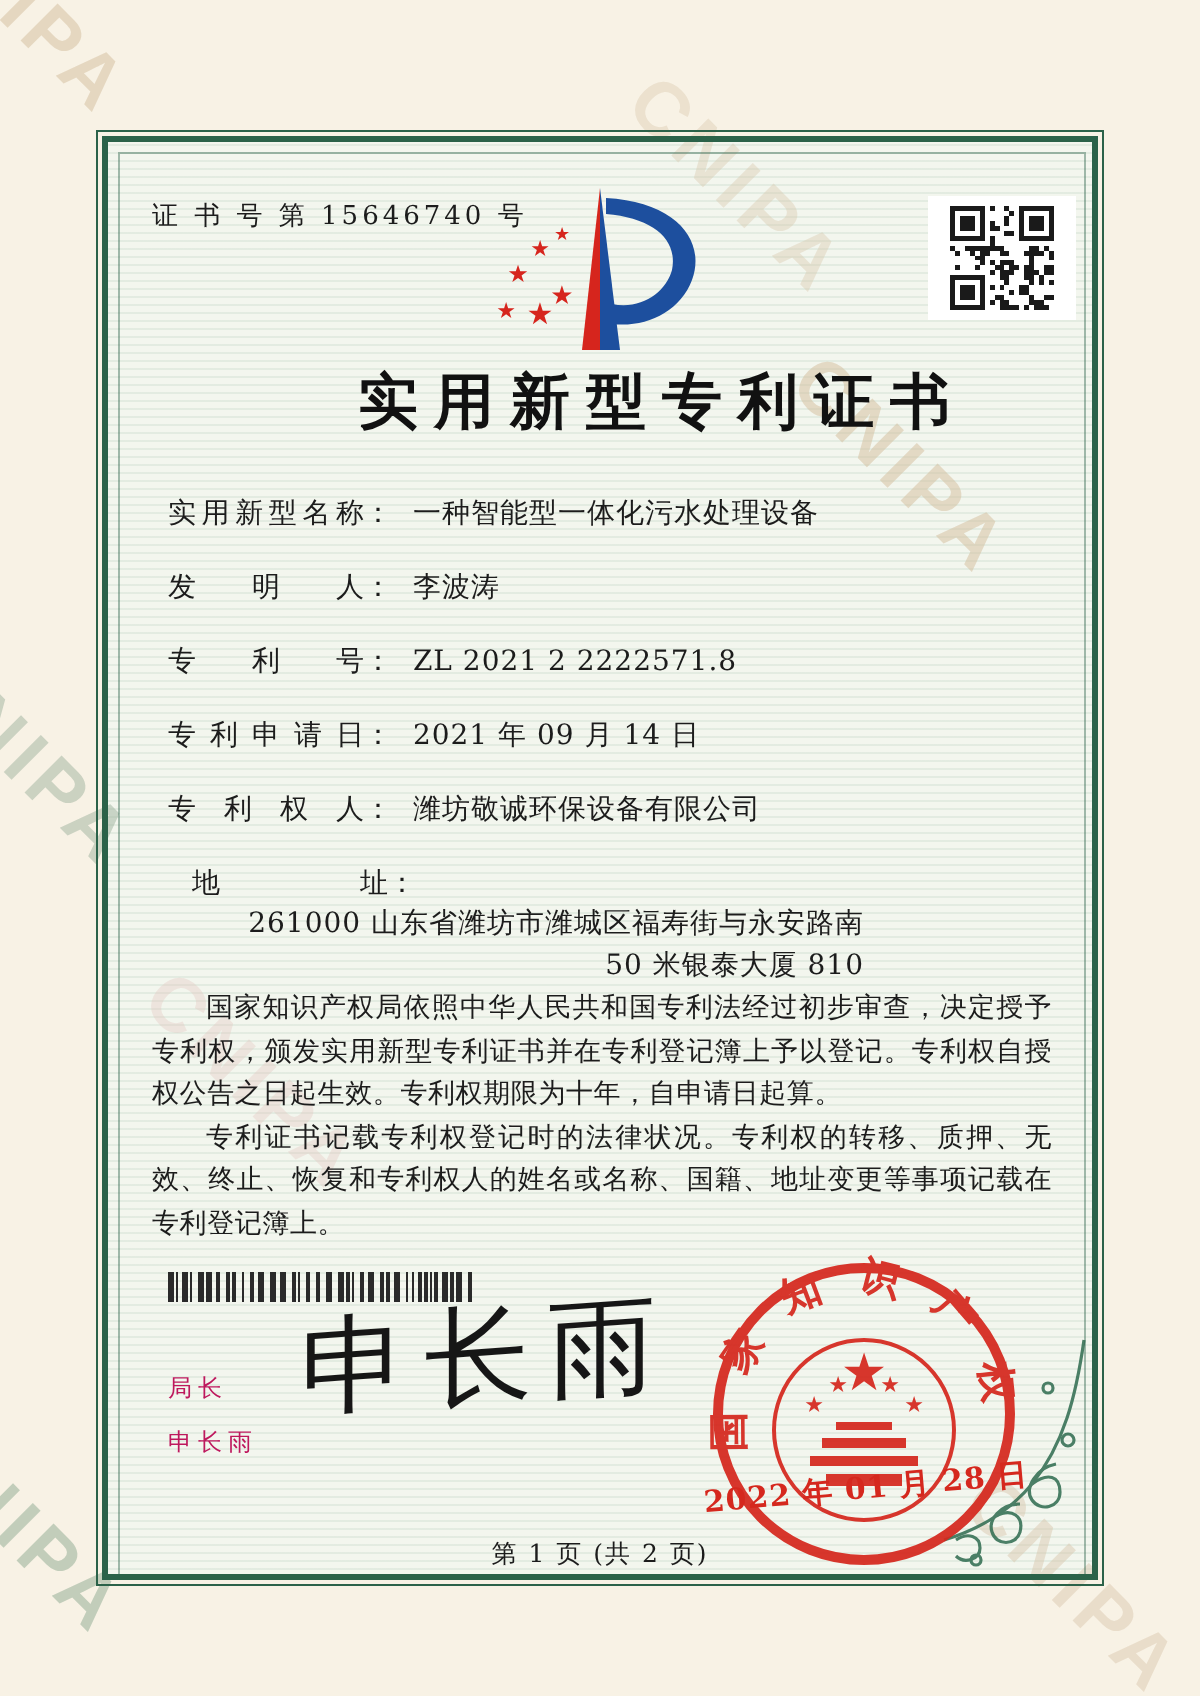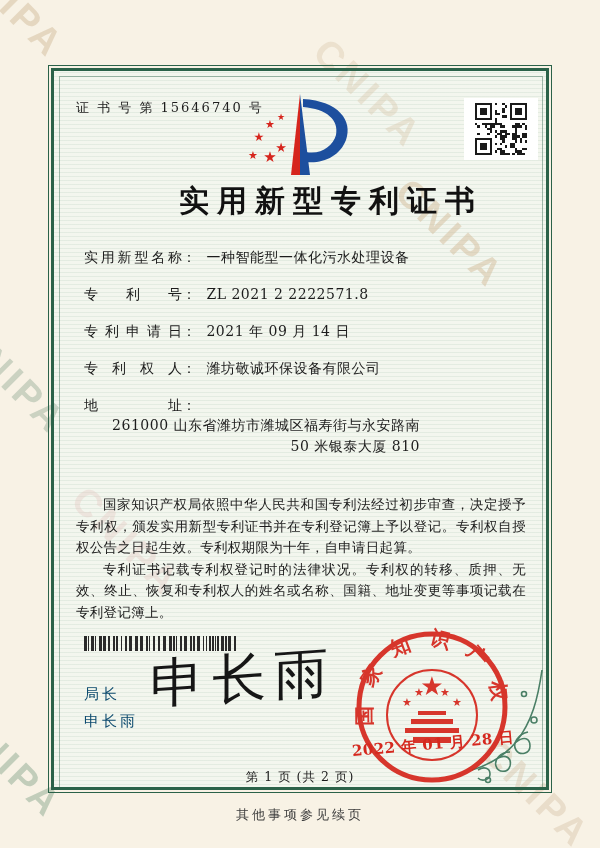--- a/index.html
+++ b/index.html
@@ -50,40 +50,40 @@
   .cert-no{position:absolute;left:76px;top:99px;font-size:13px;letter-spacing:2px;}
   .logo{position:absolute;left:243px;top:90px;}
   .qr-box{position:absolute;left:464px;top:98px;width:74px;height:62px;background:#fff;
     display:flex;align-items:center;justify-content:center;}
   .title{
     position:absolute;left:0;top:181px;width:600px;text-align:center;
     font-size:30px;font-weight:bold;letter-spacing:8px;color:#111;padding-left:31px;
   }
   .fields{position:absolute;left:84px;top:247px;width:442px;font-size:14px;}
   .field-row{margin-bottom:16px;line-height:20px;}
-  .field-row.addr{margin-bottom:9px;}
+  .field-row.addr{margin-bottom:9px;margin-left:12px;}
   .flabel{
     display:inline-block;width:98px;vertical-align:top;
     text-align:justify;text-align-last:justify;
   }
   .fcolon{vertical-align:top;}
   .fvalue{display:inline-block;max-width:330px;margin-left:6px;vertical-align:top;line-height:21px;letter-spacing:.5px;text-align:right;}
   .pair2{margin-left:30px;}
   .flabel2{letter-spacing:3px;}
   .fvalue2{margin-left:6px;letter-spacing:.5px;}
   .body-text{
     position:absolute;left:76px;top:494px;width:450px;
     font-size:13.5px;line-height:21.5px;text-align:justify;letter-spacing:.3px;
   }
   .body-text p{margin:0;text-indent:2em;}
   .barcode{position:absolute;left:84px;top:636px;width:155px;height:15px;}
   .signatory{
     position:absolute;left:84px;top:681px;
     font-family:"DejaVu Sans","Liberation Sans",sans-serif;
-    font-size:15px;letter-spacing:3px;line-height:27px;color:#0c4a6e;
+    font-size:12px;letter-spacing:3px;line-height:27px;color:#be185d;
   }
   .signature{
     position:absolute;left:150px;top:641px;width:230px;
     font-size:54px;letter-spacing:8px;color:#161616;
     transform:rotate(-4deg) skewX(-4deg);
     white-space:nowrap;
   }
   .seal{position:absolute;left:352px;top:627px;width:160px;height:160px;opacity:.93;}
   .seal-date{
     position:absolute;left:348px;top:735px;width:170px;text-align:center;
@@ -343,20 +343,24 @@
   </div>
 
   <div class="title">实用新型专利证书</div>
 
   <div class="fields">
     <div class="field-row">
       <span class="flabel">实用新型名称</span><span class="fcolon">：</span>
       <span class="fvalue">一种智能型一体化污水处理设备</span>
     </div>
     <div class="field-row">
+      <span class="flabel">发明人</span><span class="fcolon">：</span>
+      <span class="fvalue">李波涛</span>
+    </div>
+    <div class="field-row">
       <span class="flabel">专利号</span><span class="fcolon">：</span>
       <span class="fvalue">ZL 2021 2 2222571.8</span>
     </div>
     <div class="field-row">
       <span class="flabel">专利申请日</span><span class="fcolon">：</span>
       <span class="fvalue">2021 年 09 月 14 日</span>
     </div>
     <div class="field-row">
       <span class="flabel">专利权人</span><span class="fcolon">：</span>
       <span class="fvalue">潍坊敬诚环保设备有限公司</span>
@@ -440,14 +444,13 @@
         <rect x="66" y="84" width="28" height="4"></rect>
         <rect x="59" y="92" width="42" height="5"></rect>
         <rect x="53" y="101" width="54" height="5"></rect>
         <rect x="61" y="110" width="38" height="6"></rect>
       </g>
     </svg>
   </span>
   <div class="seal-date">2022 年 01 月 28 日</div>
 
   <div class="page-indicator">第 1 页 (共 2 页)</div>
-  <div class="footer-note">其他事项参见续页</div>
 </div>
 
 </body></html>

